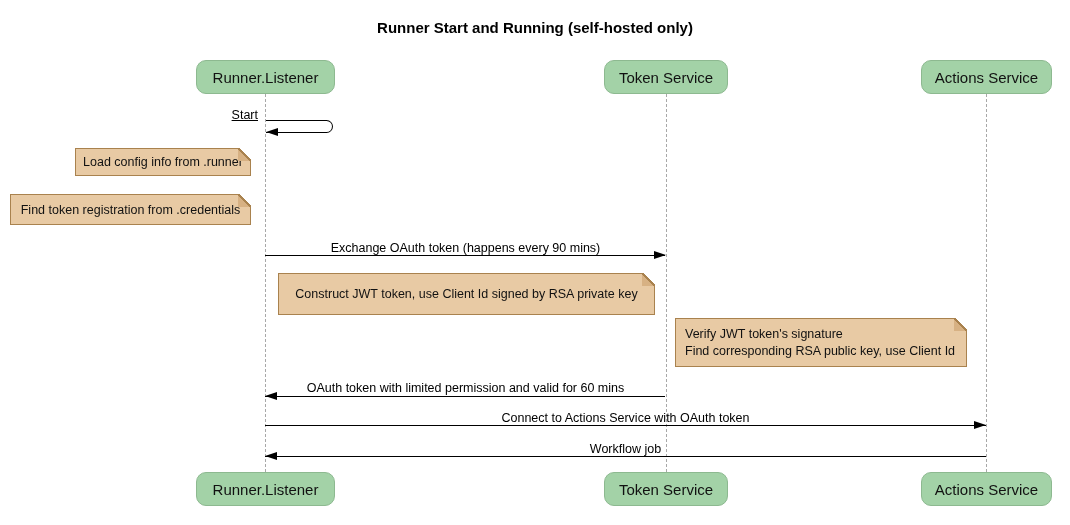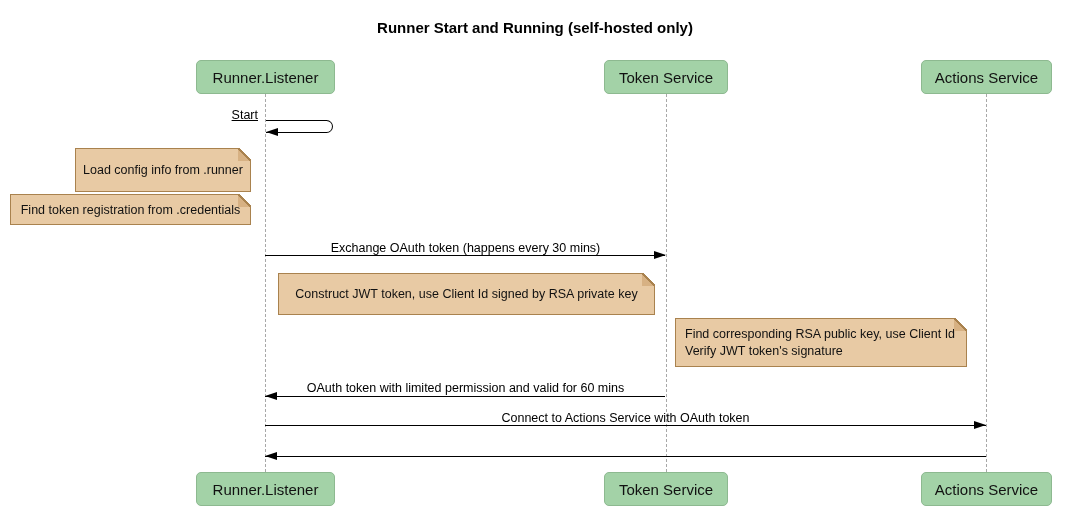--- a/index.html
+++ b/index.html
@@ -27,21 +27,21 @@
     height: 378px;
     width: 0;
     border-left: 1px dashed var(--lifeline, #a8a8a8);
   }
   .participant {
     position: absolute;
     height: 34px;
     box-sizing: border-box;
     background: var(--participant-fill, #a3d2a7);
     border: 1px solid var(--participant-border, #8db990);
-    border-radius: 5px;
+    border-radius: 10px;
     display: flex;
     align-items: center;
     justify-content: center;
     font-size: 15px;
     color: #111;
     white-space: nowrap;
   }
   .msg-label {
     position: absolute;
     font-size: 12.5px;
@@ -121,53 +121,54 @@
   <div class="lifeline" style="left:986px"></div>
 
   <div class="participant" style="left:196px; top:52px; width:139px">Runner.Listener</div>
   <div class="participant" style="left:604px; top:52px; width:124px">Token Service</div>
   <div class="participant" style="left:921px; top:52px; width:131px">Actions Service</div>
 
   <div class="msg-label self-label">Start</div>
   <div class="self-loop"></div>
   <div class="arrowhead left" style="left:266px; top:120px"></div>
 
-  <div class="note center" style="left:75px; top:140px; width:176px; height:44px">
+  <div class="note center" style="left:75px; top:140px; width:176px; height:28px">
     <span class="fold"></span>
     <span>Load config info from .runner</span>
   </div>
 
   <div class="note center" style="left:10px; top:186px; width:241px; height:31px">
     <span class="fold"></span>
     <span>Find token registration from .credentials</span>
   </div>
 
-  <div class="msg-label" style="left:265px; top:233px; width:401px">Exchange OAuth token (happens every 30 mins)</div>
+  <div class="msg-label" style="left:265px; top:233px; width:401px">Exchange OAuth token (happens every 90 mins)</div>
   <div class="msg-line" style="left:265px; top:247px; width:400px"></div>
   <div class="arrowhead right" style="left:654px; top:243px"></div>
 
   <div class="note center" style="left:278px; top:265px; width:377px; height:42px">
     <span class="fold"></span>
     <span>Construct JWT token, use Client Id signed by RSA private key</span>
   </div>
 
   <div class="note multiline" style="left:675px; top:310px; width:292px; height:49px">
     <span class="fold"></span>
+    <span>Verify JWT token's signature</span>
     <span>Find corresponding RSA public key, use Client Id</span>
-    <span>Verify JWT token's signature</span>
   </div>
 
   <div class="msg-label" style="left:265px; top:373px; width:401px">OAuth token with limited permission and valid for 60 mins</div>
   <div class="msg-line" style="left:265px; top:388px; width:400px"></div>
   <div class="arrowhead left" style="left:265px; top:384px"></div>
 
   <div class="msg-label" style="left:265px; top:403px; width:721px">Connect to Actions Service with OAuth token</div>
   <div class="msg-line" style="left:265px; top:417px; width:721px"></div>
   <div class="arrowhead right" style="left:974px; top:413px"></div>
 
+  <div class="msg-label" style="left:265px; top:434px; width:721px">Workflow job</div>
   <div class="msg-line" style="left:265px; top:448px; width:721px"></div>
   <div class="arrowhead left" style="left:265px; top:444px"></div>
 
   <div class="participant" style="left:196px; top:464px; width:139px">Runner.Listener</div>
   <div class="participant" style="left:604px; top:464px; width:124px">Token Service</div>
   <div class="participant" style="left:921px; top:464px; width:131px">Actions Service</div>
 
 </div>
 
 </body></html>

